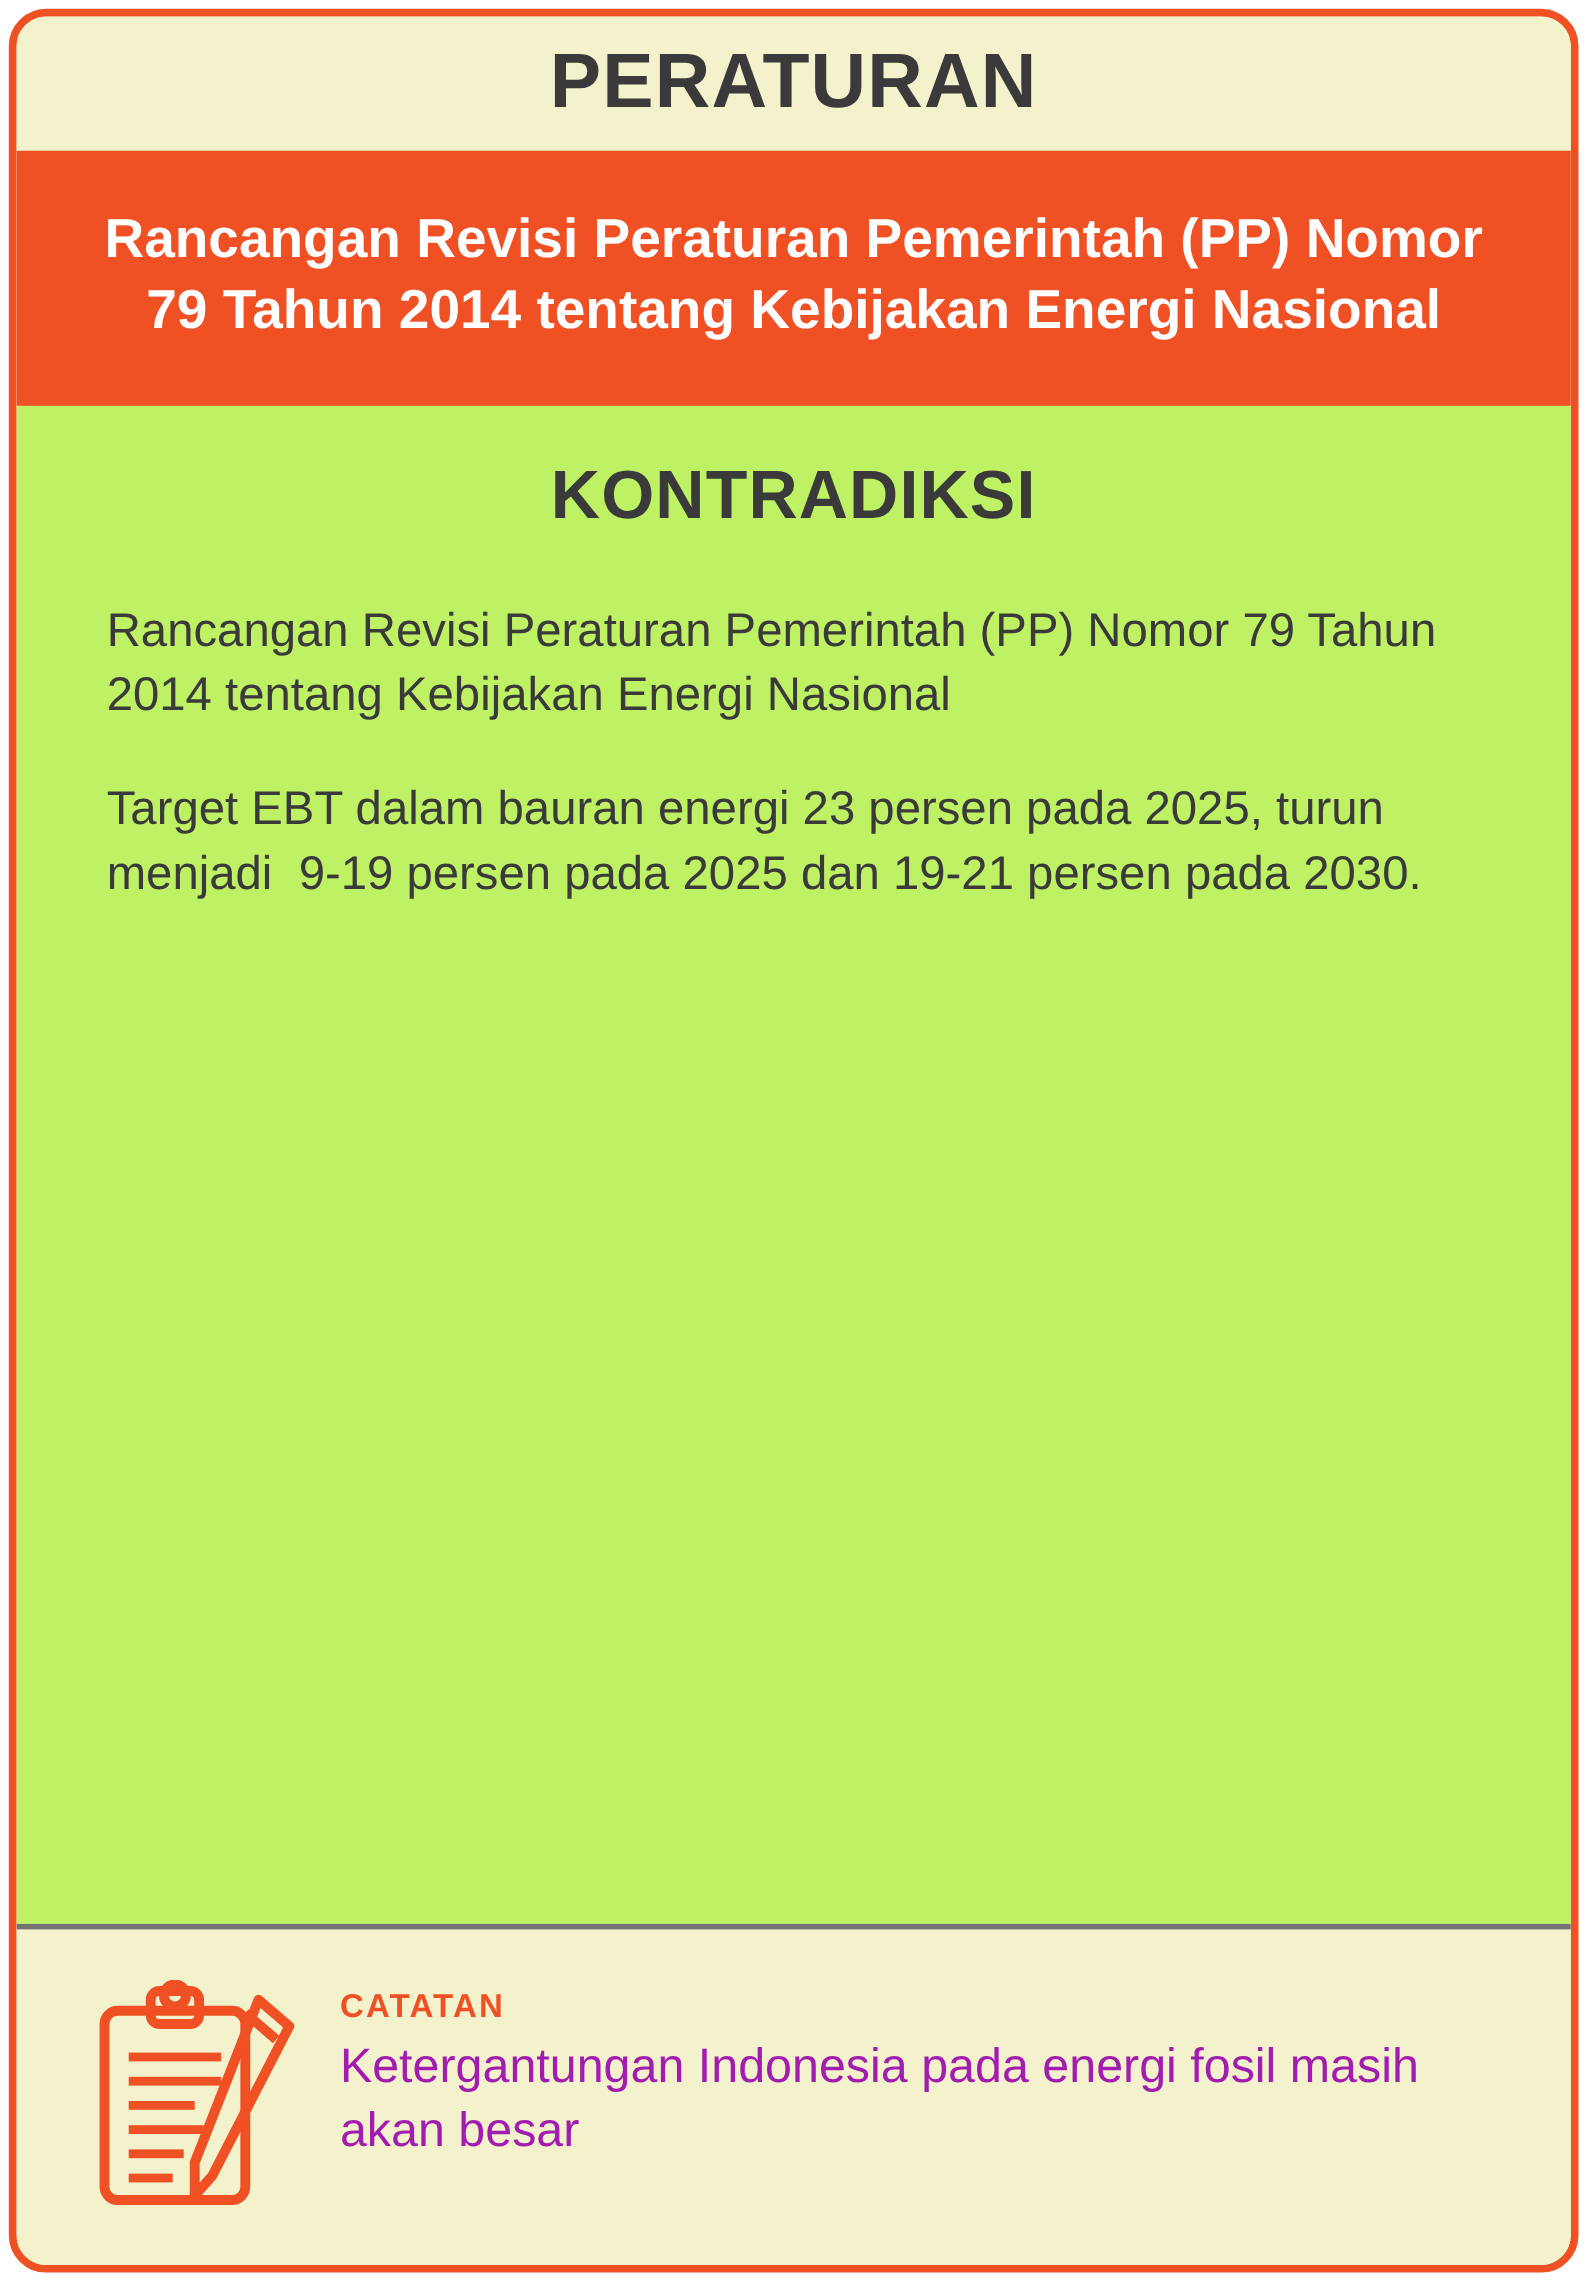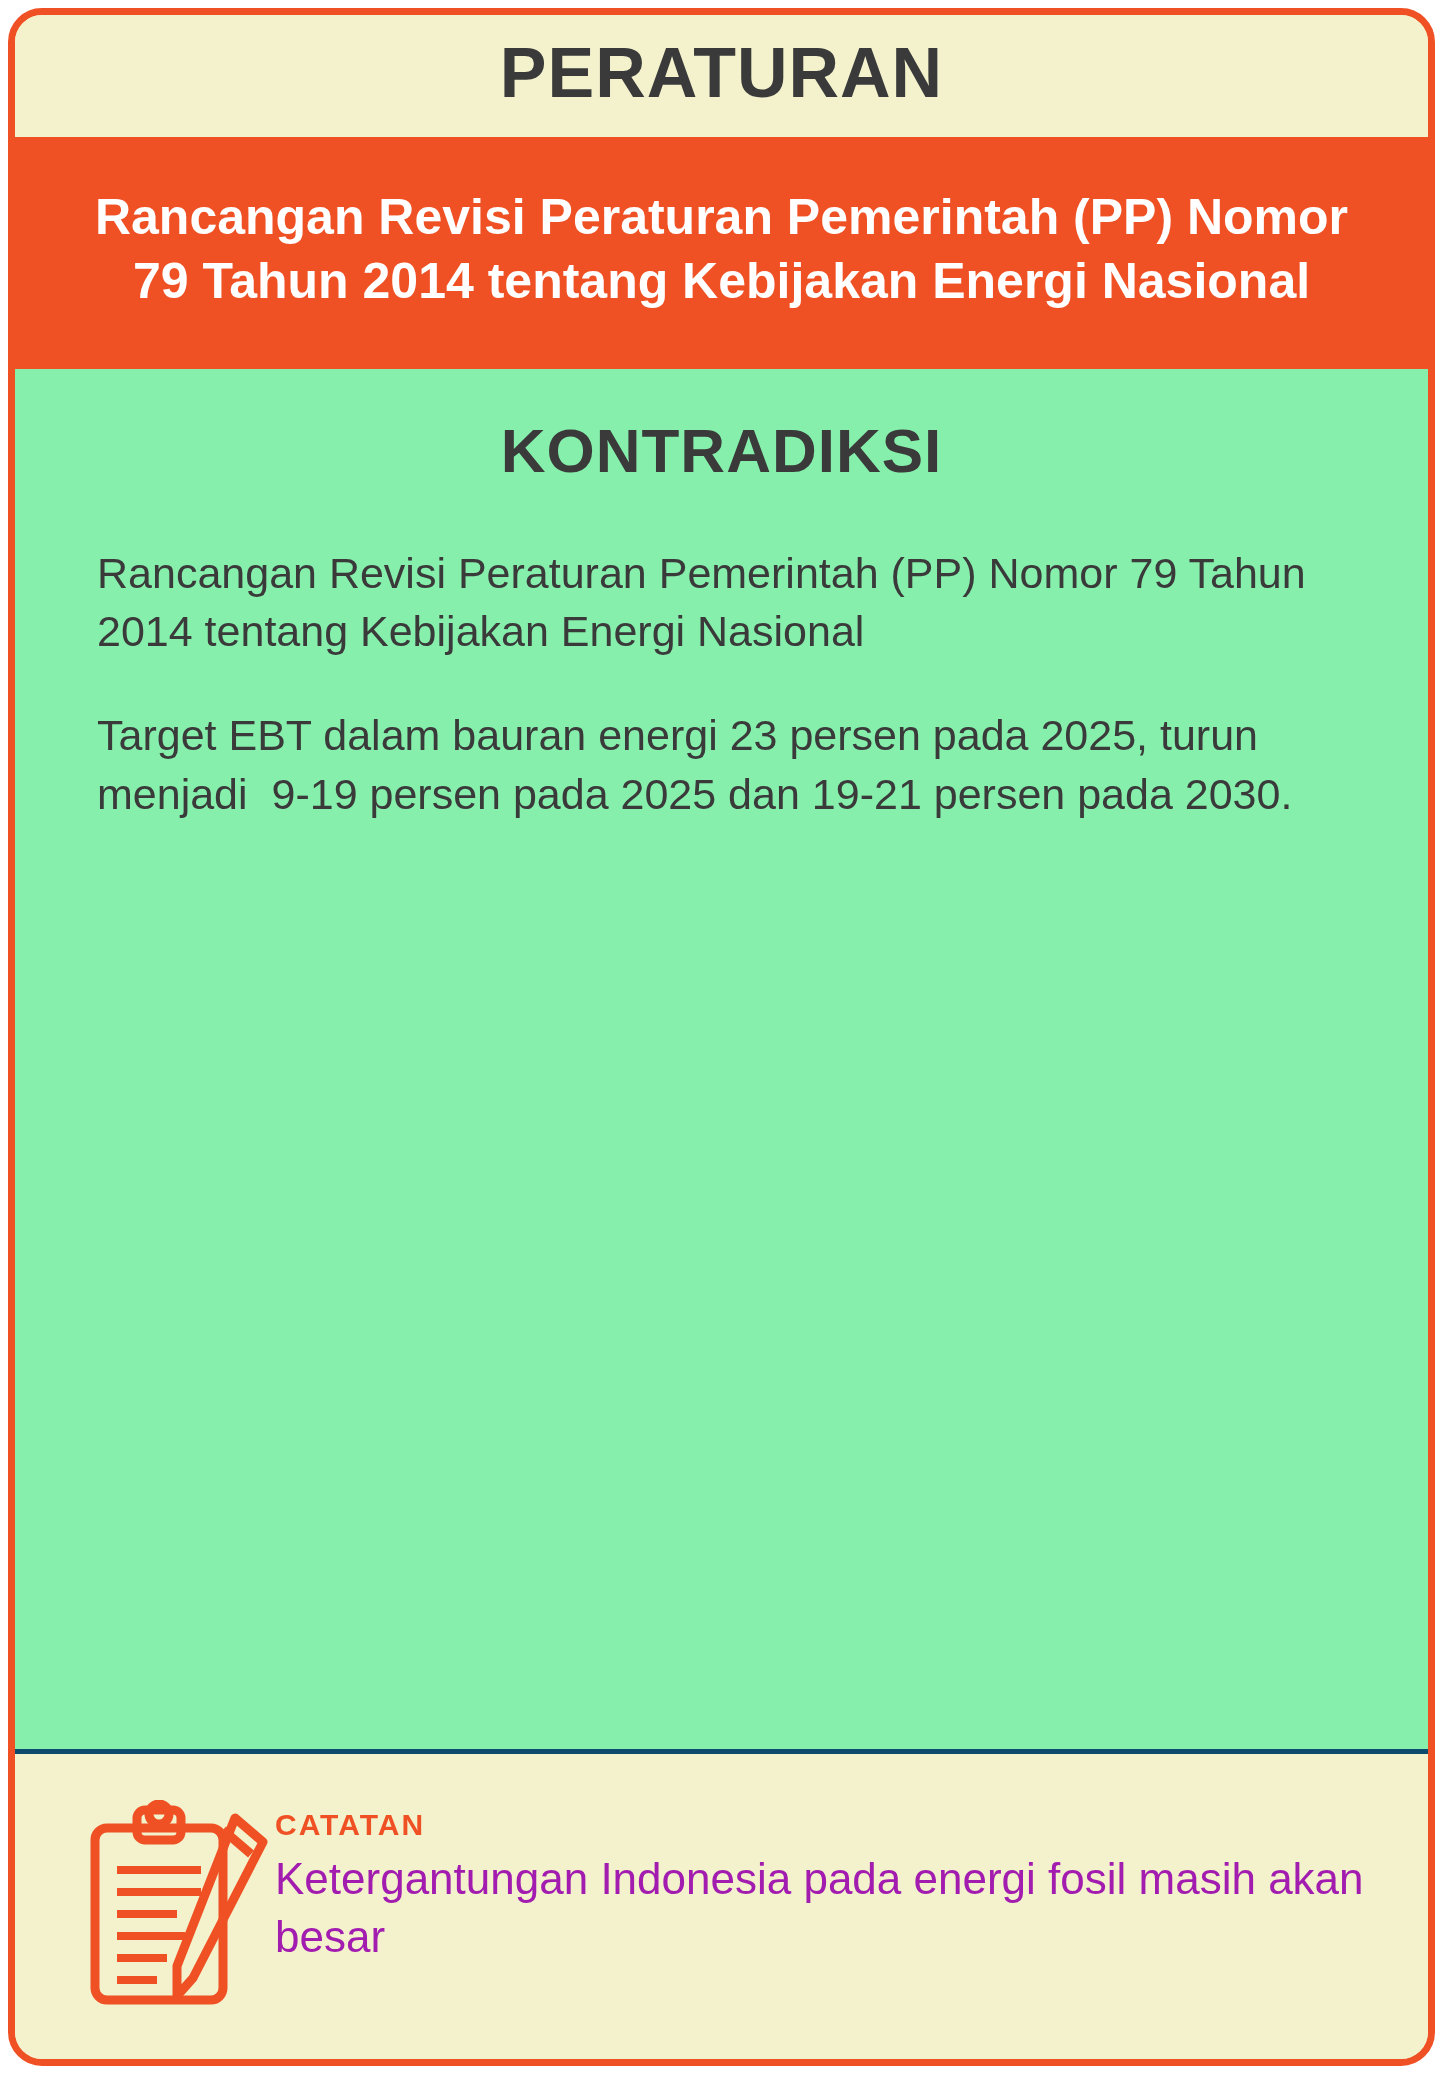--- a/index.html
+++ b/index.html
@@ -53,21 +53,21 @@
   .title-band-text {
     color: #FFFFFF;
     font-size: 50px;
     font-weight: bold;
     line-height: 1.28;
   }
 
   
   .body-section {
     flex: 1 1 auto;
-    background: #86efac;
+    background: #bef264;
     padding: 46px 82px 0 82px;
     display: flex;
     flex-direction: column;
     min-height: 0;
     align-items: center;
   }
   .section-heading {
     text-align: center;
     font-size: 62px;
     font-weight: bold;
@@ -79,25 +79,26 @@
     font-size: 43px;
     line-height: 1.36;
     color: #3A3A3A;
     margin: 0 0 46px 0;
     white-space: pre-wrap;
   }
 
   
   .note-section {
     flex: 0 0 auto;
-    border-top: 5px solid #0c4a6e;
+    border-top: 5px solid #737373;
     background: #F3F2CD;
     padding: 40px 60px 44px 70px;
     display: flex;
     align-items: flex-start;
+    gap: 34px;
   }
   .note-icon {
     flex: 0 0 auto;
     width: 190px;
     height: 215px;
     margin-top: 6px;
   }
   .note-text-wrap {
     flex: 1 1 auto;
     padding-top: 14px;

